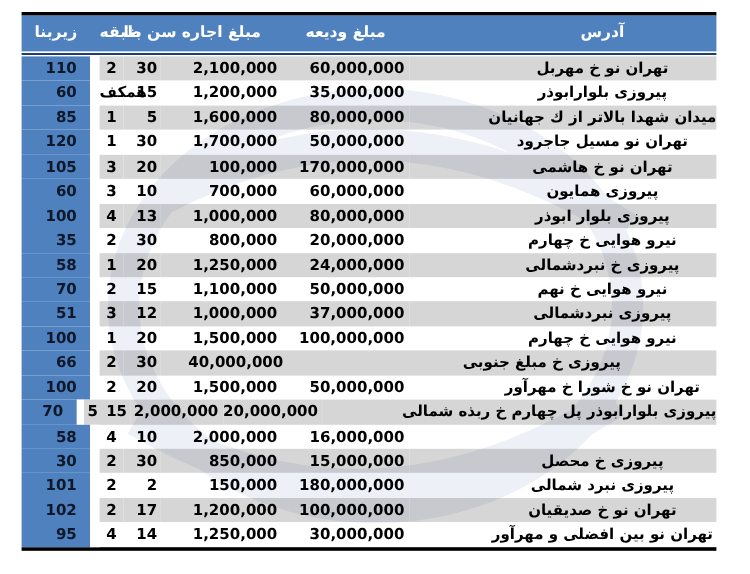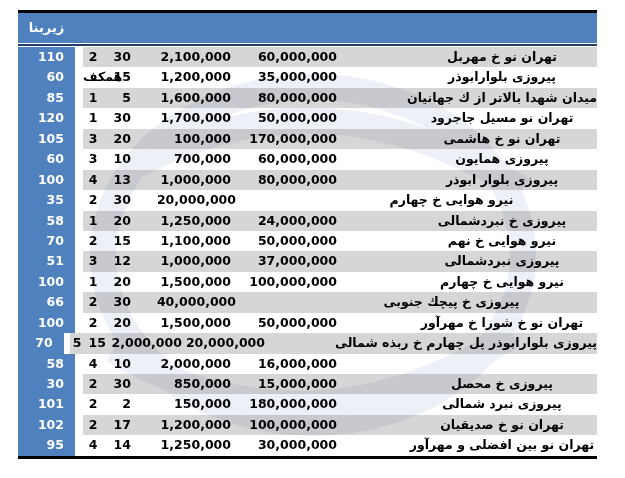--- a/index.html
+++ b/index.html
@@ -9,32 +9,32 @@
     -webkit-font-smoothing:antialiased;
   }
   .table-wrap{
     position:absolute;left:18px;top:10px;width:579px;
     border-top:3px solid #000;border-bottom:3px solid #000;
     background:#fff;
   }
   .header-row{
     display:flex;height:30px;line-height:30px;
     background:var(--header-blue,#4e81bd);
-    color:#fff;font-weight:bold;font-size:13px;flex-direction:column;
+    color:#fff;font-weight:bold;font-size:13px;
   }
   .hdr-sep{
     height:4px;
     background:linear-gradient(to bottom,#ffffff 0 1px,var(--navy-line,#20406a) 1px 3px,#ffffff 3px 4px);
   }
   .rows{position:relative;}
   .row{display:flex;height:20.45px;line-height:20.45px;font-size:12.5px;font-weight:bold;color:#000;}
   .row.band .c-floor,.row.band .c-age,.row.band .c-rent,
   .row.band .c-deposit,.row.band .c-address{background:var(--band-grey,#d6d6d6);}
   .cell{white-space:nowrap;box-sizing:border-box;}
-  .c-area{width:57px;background:var(--col-blue,#4e81bd);color:#ffffff;text-align:right;padding-right:11px;}
+  .c-area{width:57px;background:var(--col-blue,#4e81bd);color:#0f172a;text-align:right;padding-right:11px;}
   .hdr .c-area{background:transparent;color:#fff;text-align:center;padding-right:0;}
   .c-gap{width:8px;background:#fff;}
   .header-row .c-gap{background:transparent;}
   .c-floor{width:20px;text-align:center;}
   .c-age{width:31px;text-align:right;padding-right:3px;}
   .c-rent{width:101px;text-align:right;padding-right:4px;}
   .c-deposit{width:106px;text-align:right;padding-right:4px;}
   .c-address{flex:1;text-align:center;padding-left:66px;direction:rtl;}
   .header-row .c-floor,.header-row .c-age{ text-align:center;padding-right:0;}
   .header-row .c-rent,.header-row .c-deposit{text-align:center;padding-right:0;}
@@ -130,20 +130,21 @@
     <div class="cell c-rent">1,000,000</div>
     <div class="cell c-deposit">80,000,000</div>
     <div class="cell c-address">پیروزی بلوار ابوذر</div>
   </div>
 
   <div class="row" dir="ltr">
     <div class="cell c-area">35</div>
     <div class="cell c-gap"></div>
     <div class="cell c-floor">2</div>
     <div class="cell c-age">30</div>
+    <div class="cell c-rent">800,000</div>
     <div class="cell c-deposit">20,000,000</div>
     <div class="cell c-address">نیرو هوایی خ چهارم</div>
   </div>
 
   <div class="row band" dir="ltr">
     <div class="cell c-area">58</div>
     <div class="cell c-gap"></div>
     <div class="cell c-floor">1</div>
     <div class="cell c-age">20</div>
     <div class="cell c-rent">1,250,000</div>
@@ -180,21 +181,21 @@
     <div class="cell c-deposit">100,000,000</div>
     <div class="cell c-address">نیرو هوایی خ چهارم</div>
   </div>
 
   <div class="row band" dir="ltr">
     <div class="cell c-area">66</div>
     <div class="cell c-gap"></div>
     <div class="cell c-floor">2</div>
     <div class="cell c-age">30</div>
     <div class="cell c-deposit">40,000,000</div>
-    <div class="cell c-address">پیروزی خ پیچك جنوبی</div>
+    <div class="cell c-address">پیروزی خ مبلغ جنوبی</div>
   </div>
 
   <div class="row" dir="ltr">
     <div class="cell c-area">100</div>
     <div class="cell c-gap"></div>
     <div class="cell c-floor">2</div>
     <div class="cell c-age">20</div>
     <div class="cell c-rent">1,500,000</div>
     <div class="cell c-deposit">50,000,000</div>
     <div class="cell c-address">تهران نو خ شورا خ مهرآور</div>

